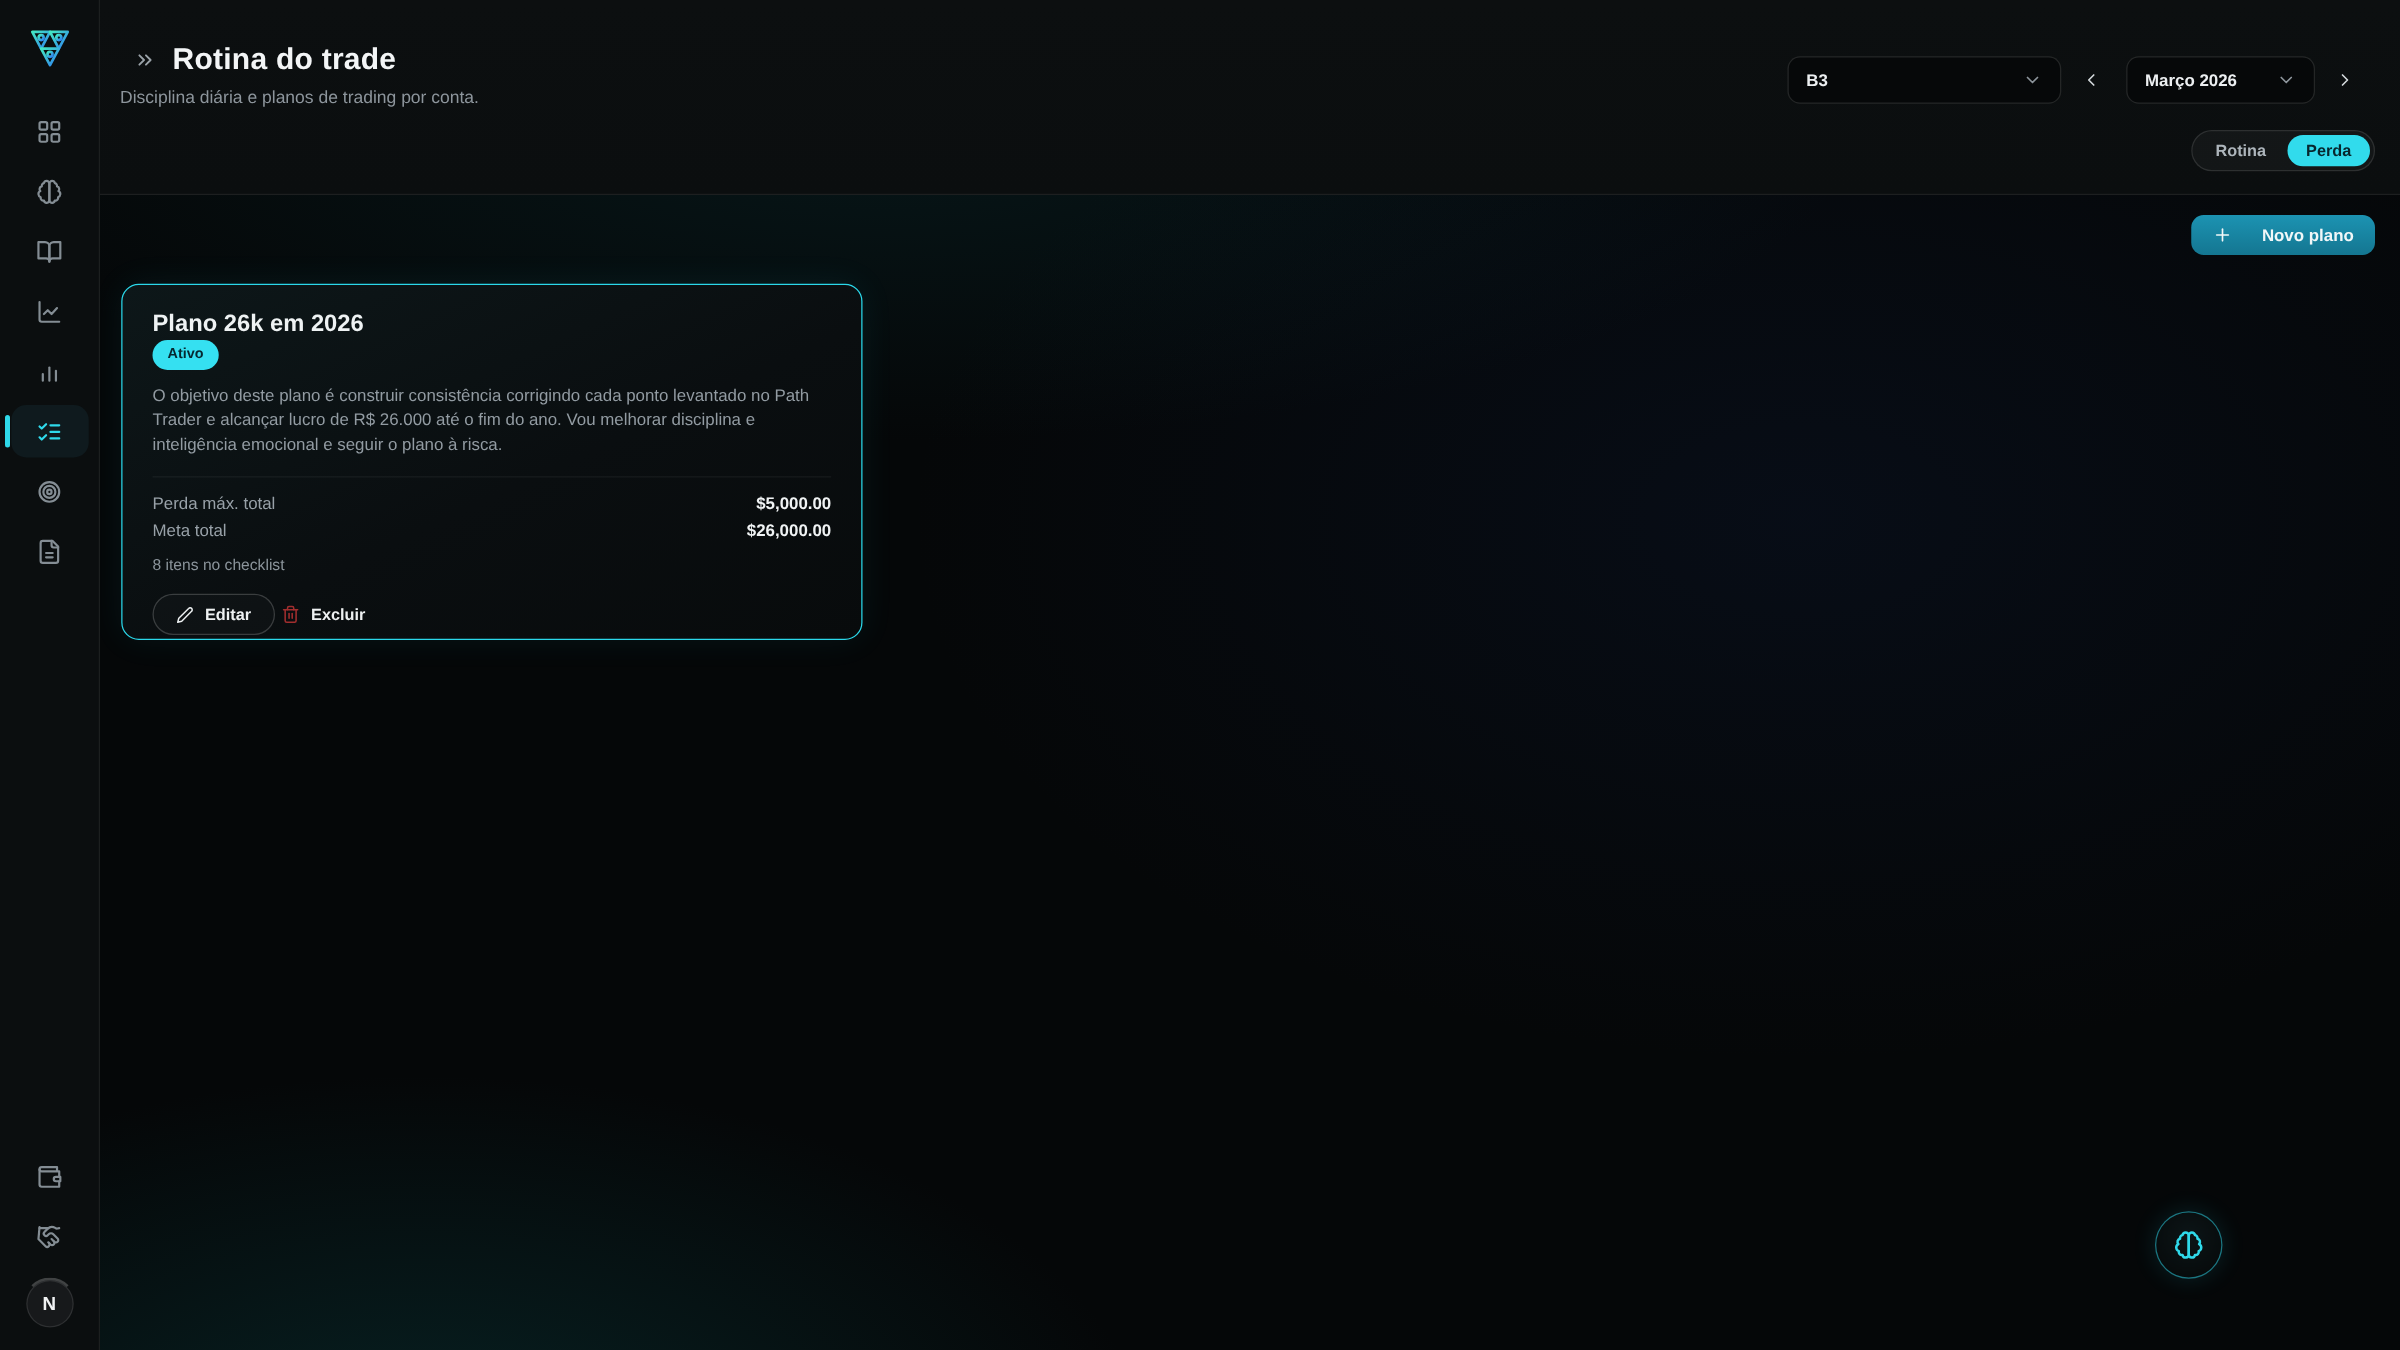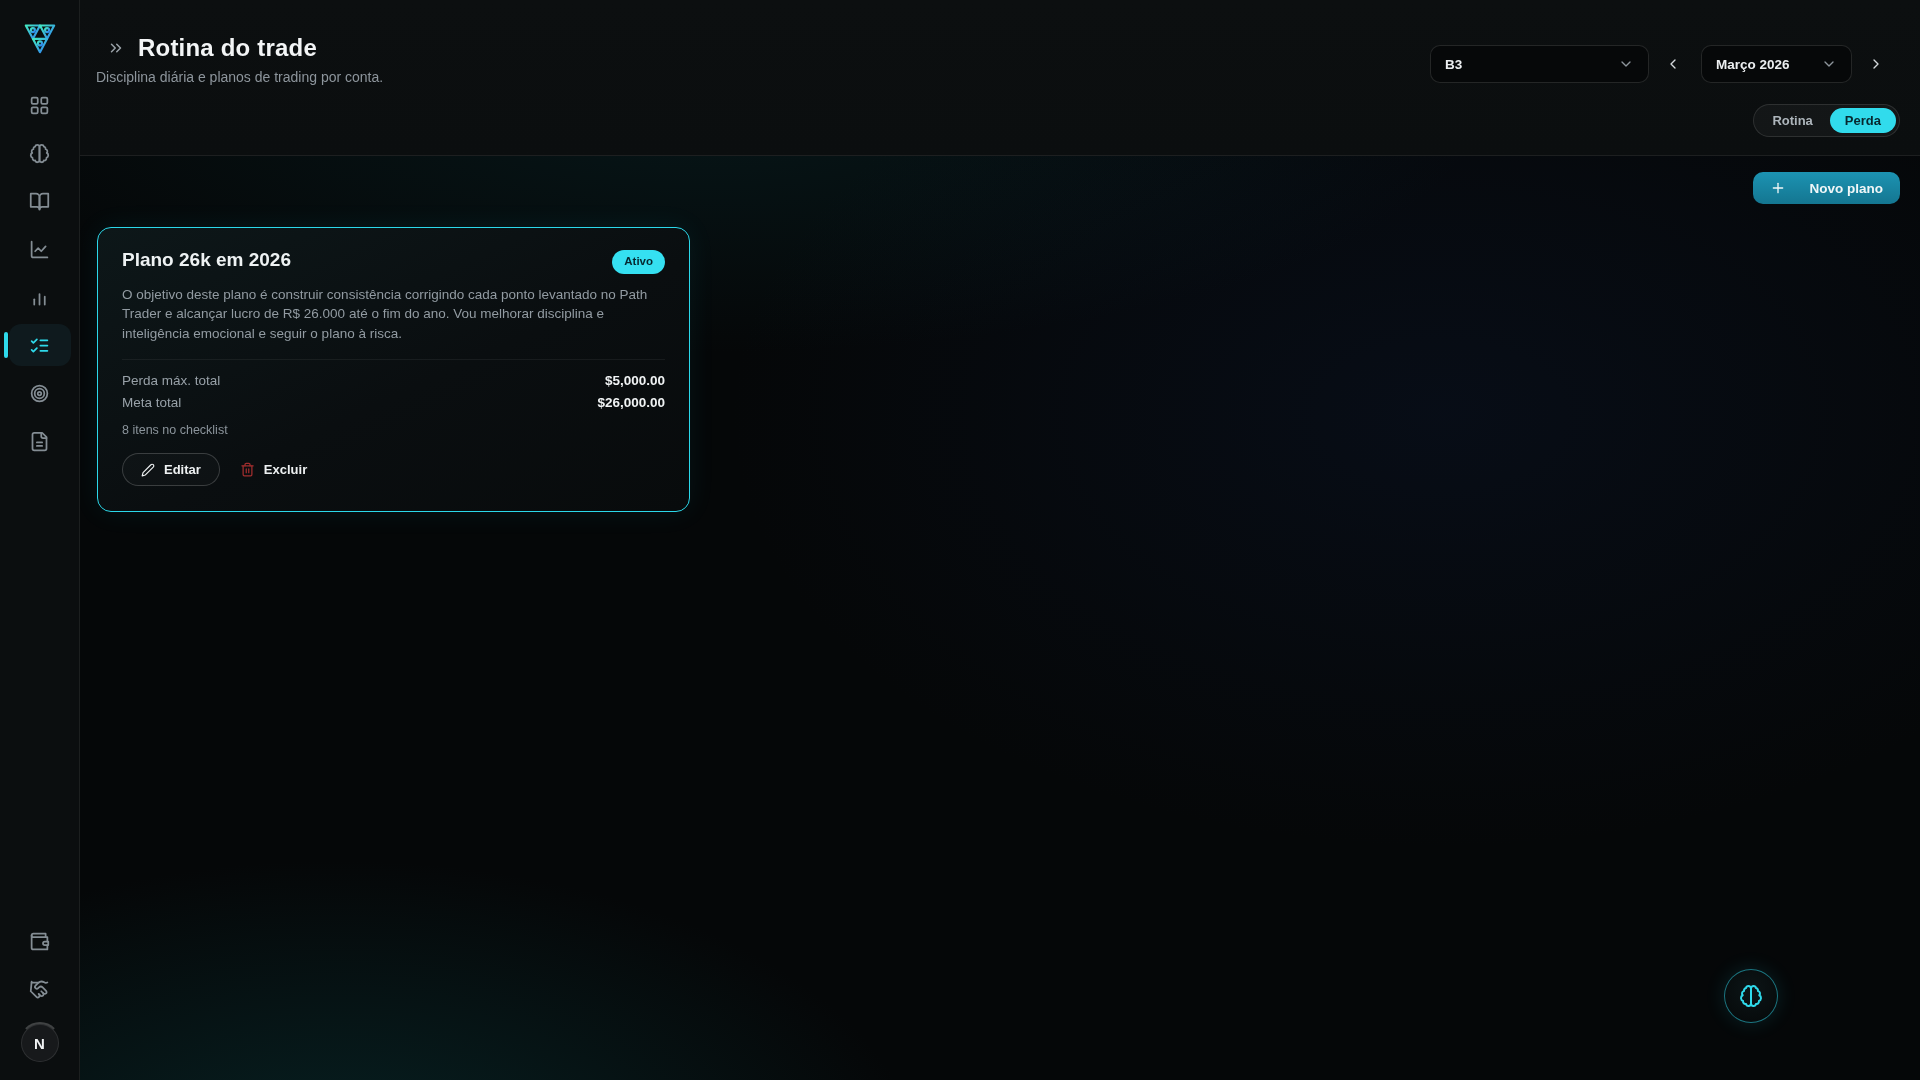--- a/index.html
+++ b/index.html
@@ -104,33 +104,33 @@
   .new-plan-btn svg { width: 16px; height: 16px; }
 
   
   .plan-card {
     position: absolute; left: 17px; top: 71px; width: 593px; height: 285px;
     border: 1.5px solid #2bd8ea; border-radius: 14px;
     background: linear-gradient(155deg, #0d1719 0%, #0a0e10 55%, #080b0c 100%);
     box-shadow: 0 0 28px rgba(43,216,234,0.07);
     padding: 21px 24px 20px;
   }
-  .card-head { display: flex; justify-content: space-between; align-items: flex-start; }
+  .card-head { display: flex; justify-content: space-between; align-items: flex-start; flex-direction: column; }
   .card-title { font-size: 19px; font-weight: 700; color: #eef2f3; }
   .status-badge {
     background: #35e0f1; color: #062830; font-size: 11.5px; font-weight: 700;
     padding: 6px 12px; border-radius: 999px; line-height: 1; margin-top: 1px;
   }
   .card-desc { margin-top: 11px; font-size: 13.5px; line-height: 1.48; color: #929ba2; max-width: 528px; }
   .card-divider { height: 1px; background: rgba(255,255,255,0.06); margin: 15px 0 13px; }
   .stat-row { display: flex; justify-content: space-between; align-items: center; margin-bottom: 7px; }
   .stat-label { font-size: 13.5px; color: #98a1a8; }
   .stat-value { font-size: 13.5px; font-weight: 700; color: #f0f3f4; }
   .checklist-note { margin-top: 13px; font-size: 12.5px; color: #8b949b; }
-  .card-actions { display: flex; align-items: center; gap: 20px; margin-top: 16px; }
+  .card-actions { display: flex; align-items: center; gap: 5px; margin-top: 16px; }
   .btn-edit {
     height: 33px; display: flex; align-items: center; gap: 9px; padding: 0 18px;
     border: 1px solid rgba(255,255,255,0.18); border-radius: 999px;
     background: rgba(255,255,255,0.02); color: #eef1f2;
     font-size: 13px; font-weight: 700; cursor: pointer; font-family: inherit;
   }
   .btn-edit svg { width: 14px; height: 14px; }
   .btn-delete {
     display: flex; align-items: flex-start; gap: 9px; background: none; border: none;
     color: #edf0f1; font-size: 13px; font-weight: 700; cursor: pointer; font-family: inherit;

